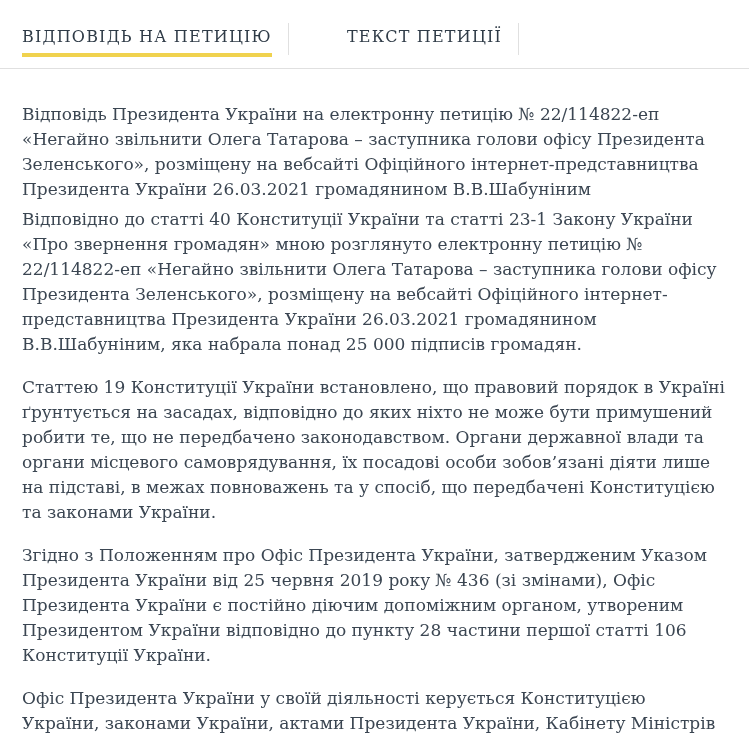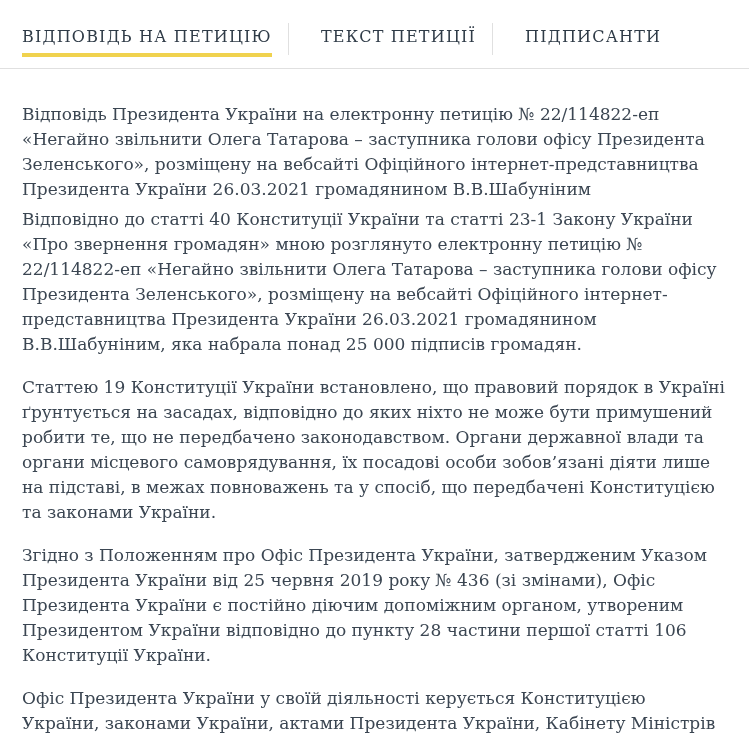--- a/index.html
+++ b/index.html
@@ -44,21 +44,21 @@
   .tab.active .tab-inner {
     border-bottom-color: var(--accent);
   }
   .tab + .vdiv { margin-left: 16px; }
   .vdiv {
     width: 1px;
     height: 32px;
     background: var(--divider);
     margin-bottom: 6px;
   }
-  .vdiv + .tab { margin-left: 32px; }
+  .vdiv + .tab { margin-left: 58px; }
   
   .content {
     padding: 0 22px;
   }
   .content p {
     font-size: 17px;
     line-height: 25px;
     color: var(--text);
     text-align: left;
   }
@@ -79,23 +79,20 @@
 
   <nav class="tabbar">
     <div class="tab active">
       <span class="tab-inner">ВІДПОВІДЬ НА ПЕТИЦІЮ</span>
     </div>
     <div class="vdiv"></div>
     <div class="tab">
       <span class="tab-inner">ТЕКСТ ПЕТИЦІЇ</span>
     </div>
     <div class="vdiv"></div>
-    <div class="tab">
-      <span class="tab-inner">ПІДПИСАНТИ</span>
-    </div>
   </nav>
 
   <main class="content">
     <p class="intro">Відповідь Президента України на електронну петицію № 22/114822-еп «Негайно звільнити Олега Татарова – заступника голови офісу Президента Зеленського», розміщену на вебсайті Офіційного інтернет-представництва Президента України 26.03.2021 громадянином В.В.Шабуніним</p>
     <p class="body-par-first">Відповідно до статті 40 Конституції України та статті 23-1 Закону України «Про звернення громадян» мною розглянуто електронну петицію № 22/114822-еп «Негайно звільнити Олега Татарова – заступника голови офісу Президента Зеленського», розміщену на вебсайті Офіційного інтернет-представництва Президента України 26.03.2021 громадянином В.В.Шабуніним, яка набрала понад 25 000 підписів громадян.</p>
     <p class="body-par">Статтею 19 Конституції України встановлено, що правовий порядок в Україні ґрунтується на засадах, відповідно до яких ніхто не може бути примушений робити те, що не передбачено законодавством. Органи державної влади та органи місцевого самоврядування, їх посадові особи зобов’язані діяти лише на підставі, в межах повноважень та у спосіб, що передбачені Конституцією та законами України.</p>
     <p class="body-par">Згідно з Положенням про Офіс Президента України, затвердженим Указом Президента України від 25 червня 2019 року № 436 (зі змінами), Офіс Президента України є постійно діючим допоміжним органом, утвореним Президентом України відповідно до пункту 28 частини першої статті 106 Конституції України.</p>
     <p class="body-par">Офіс Президента України у своїй діяльності керується Конституцією України, законами України, актами Президента України, Кабінету Міністрів України, міжнародними договорами України, укладеними в установленому порядку.</p>
 
   </main>

